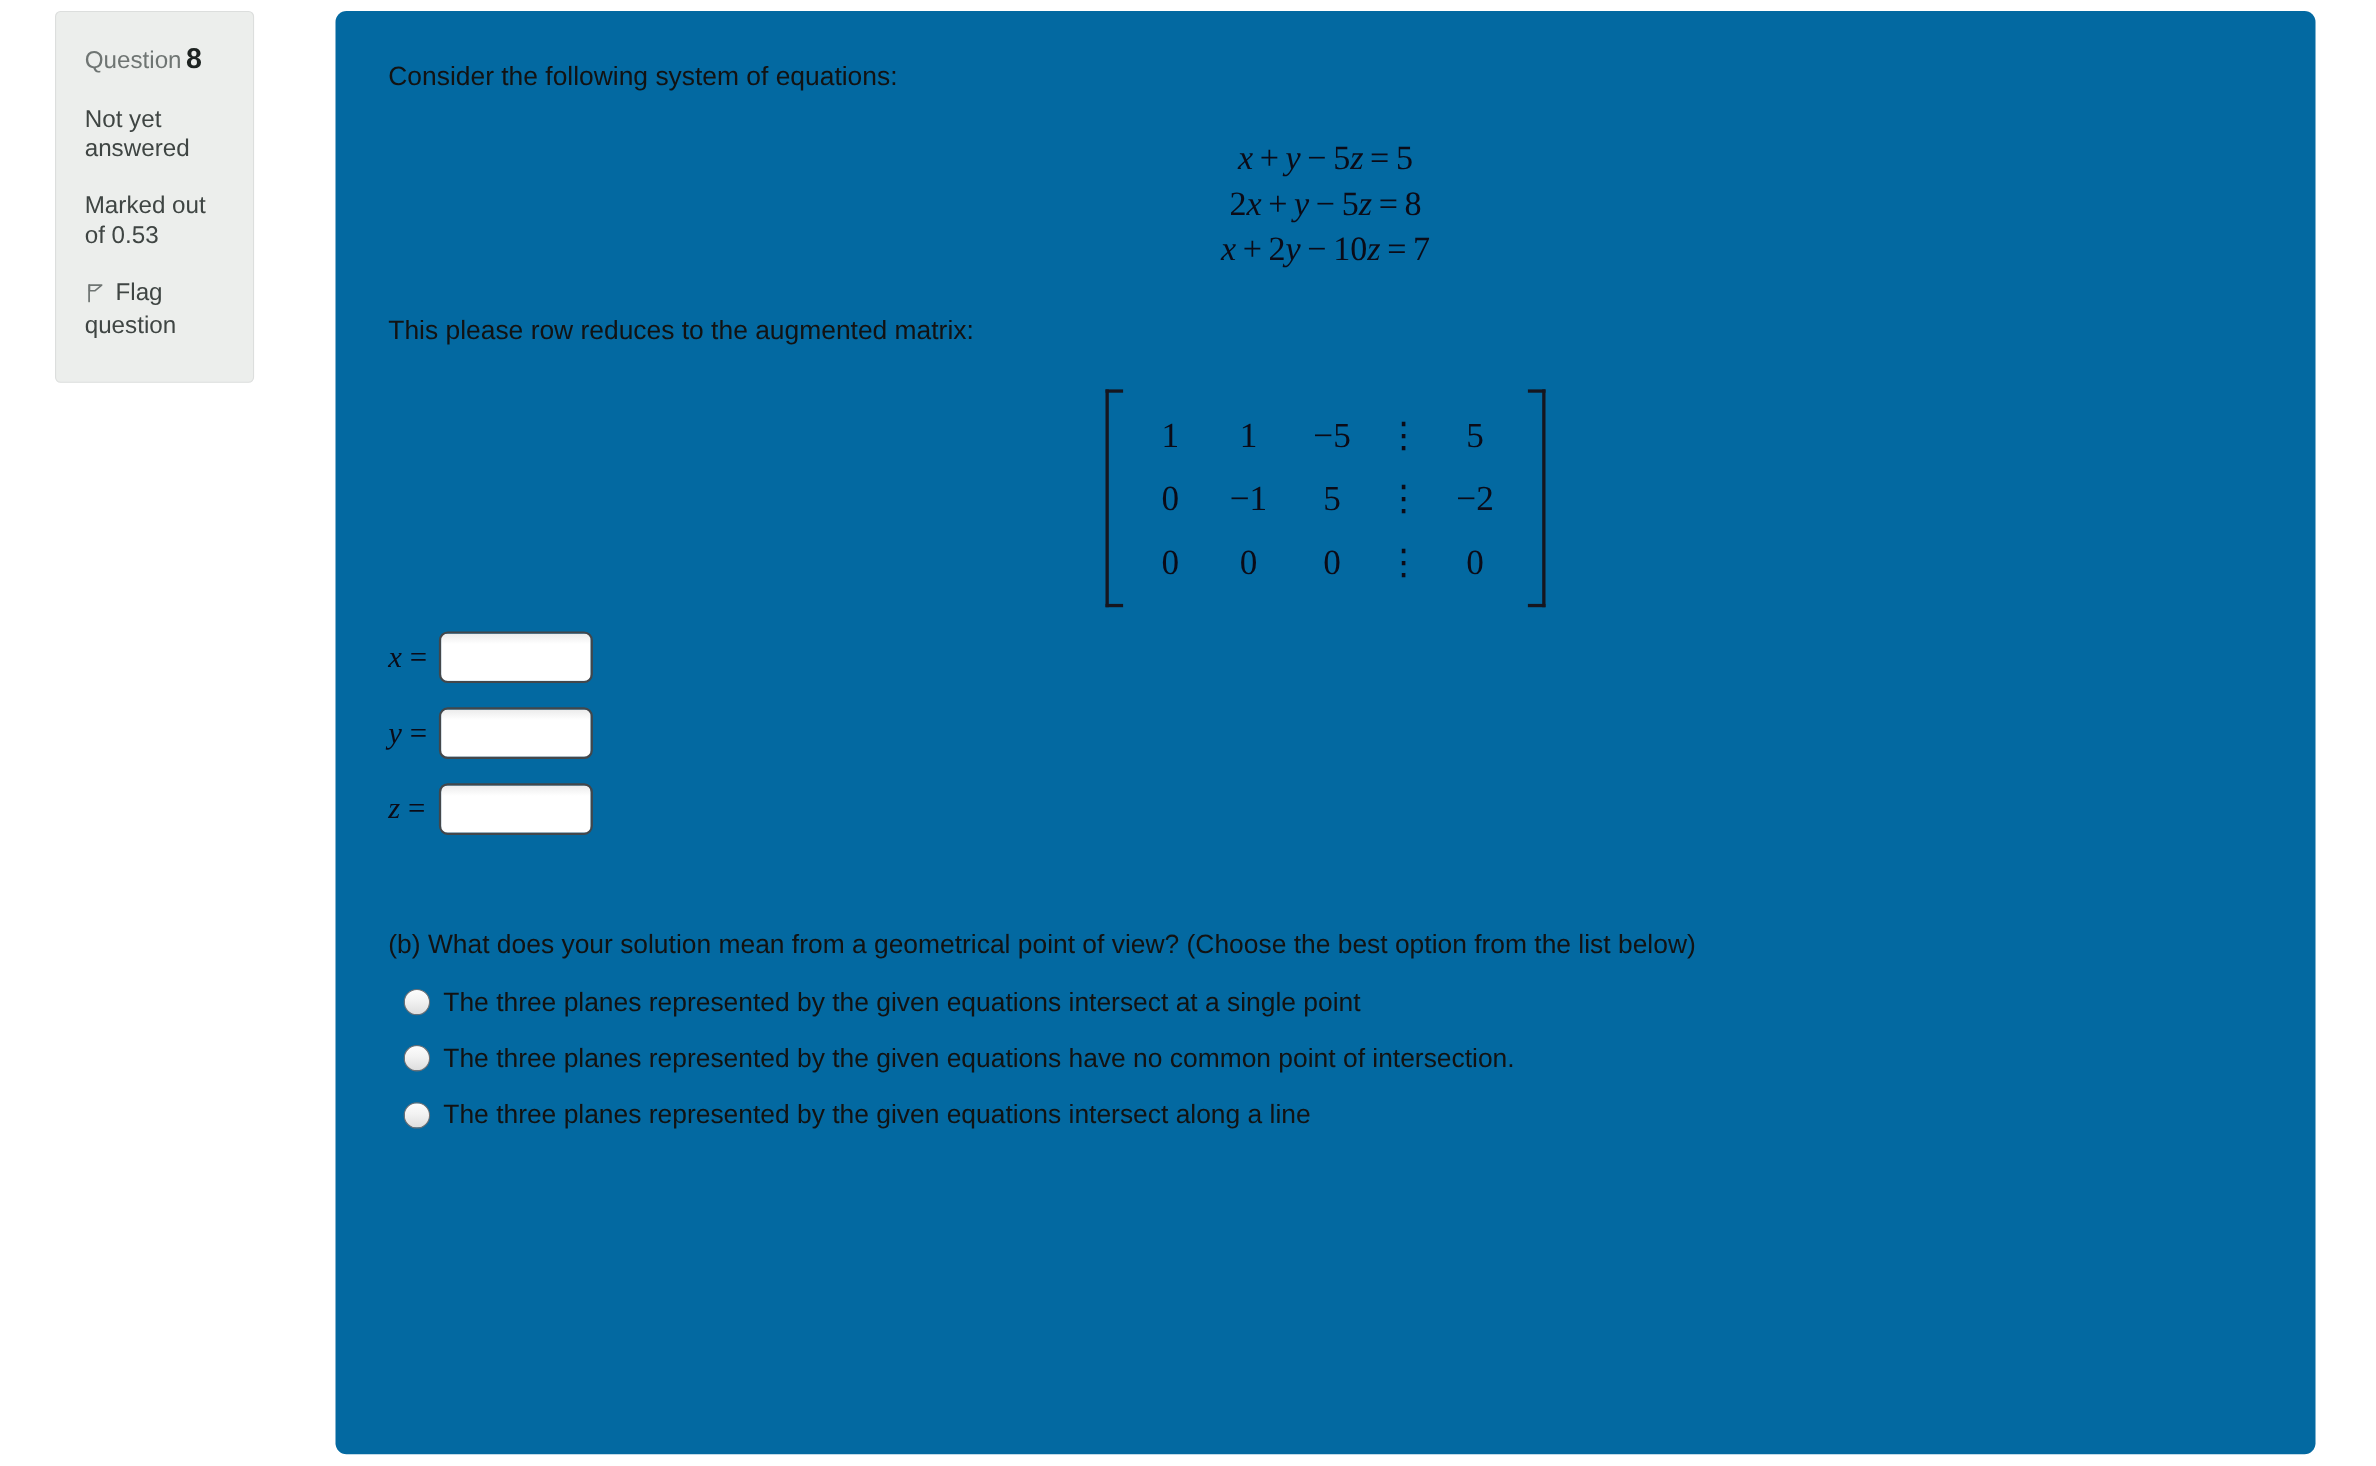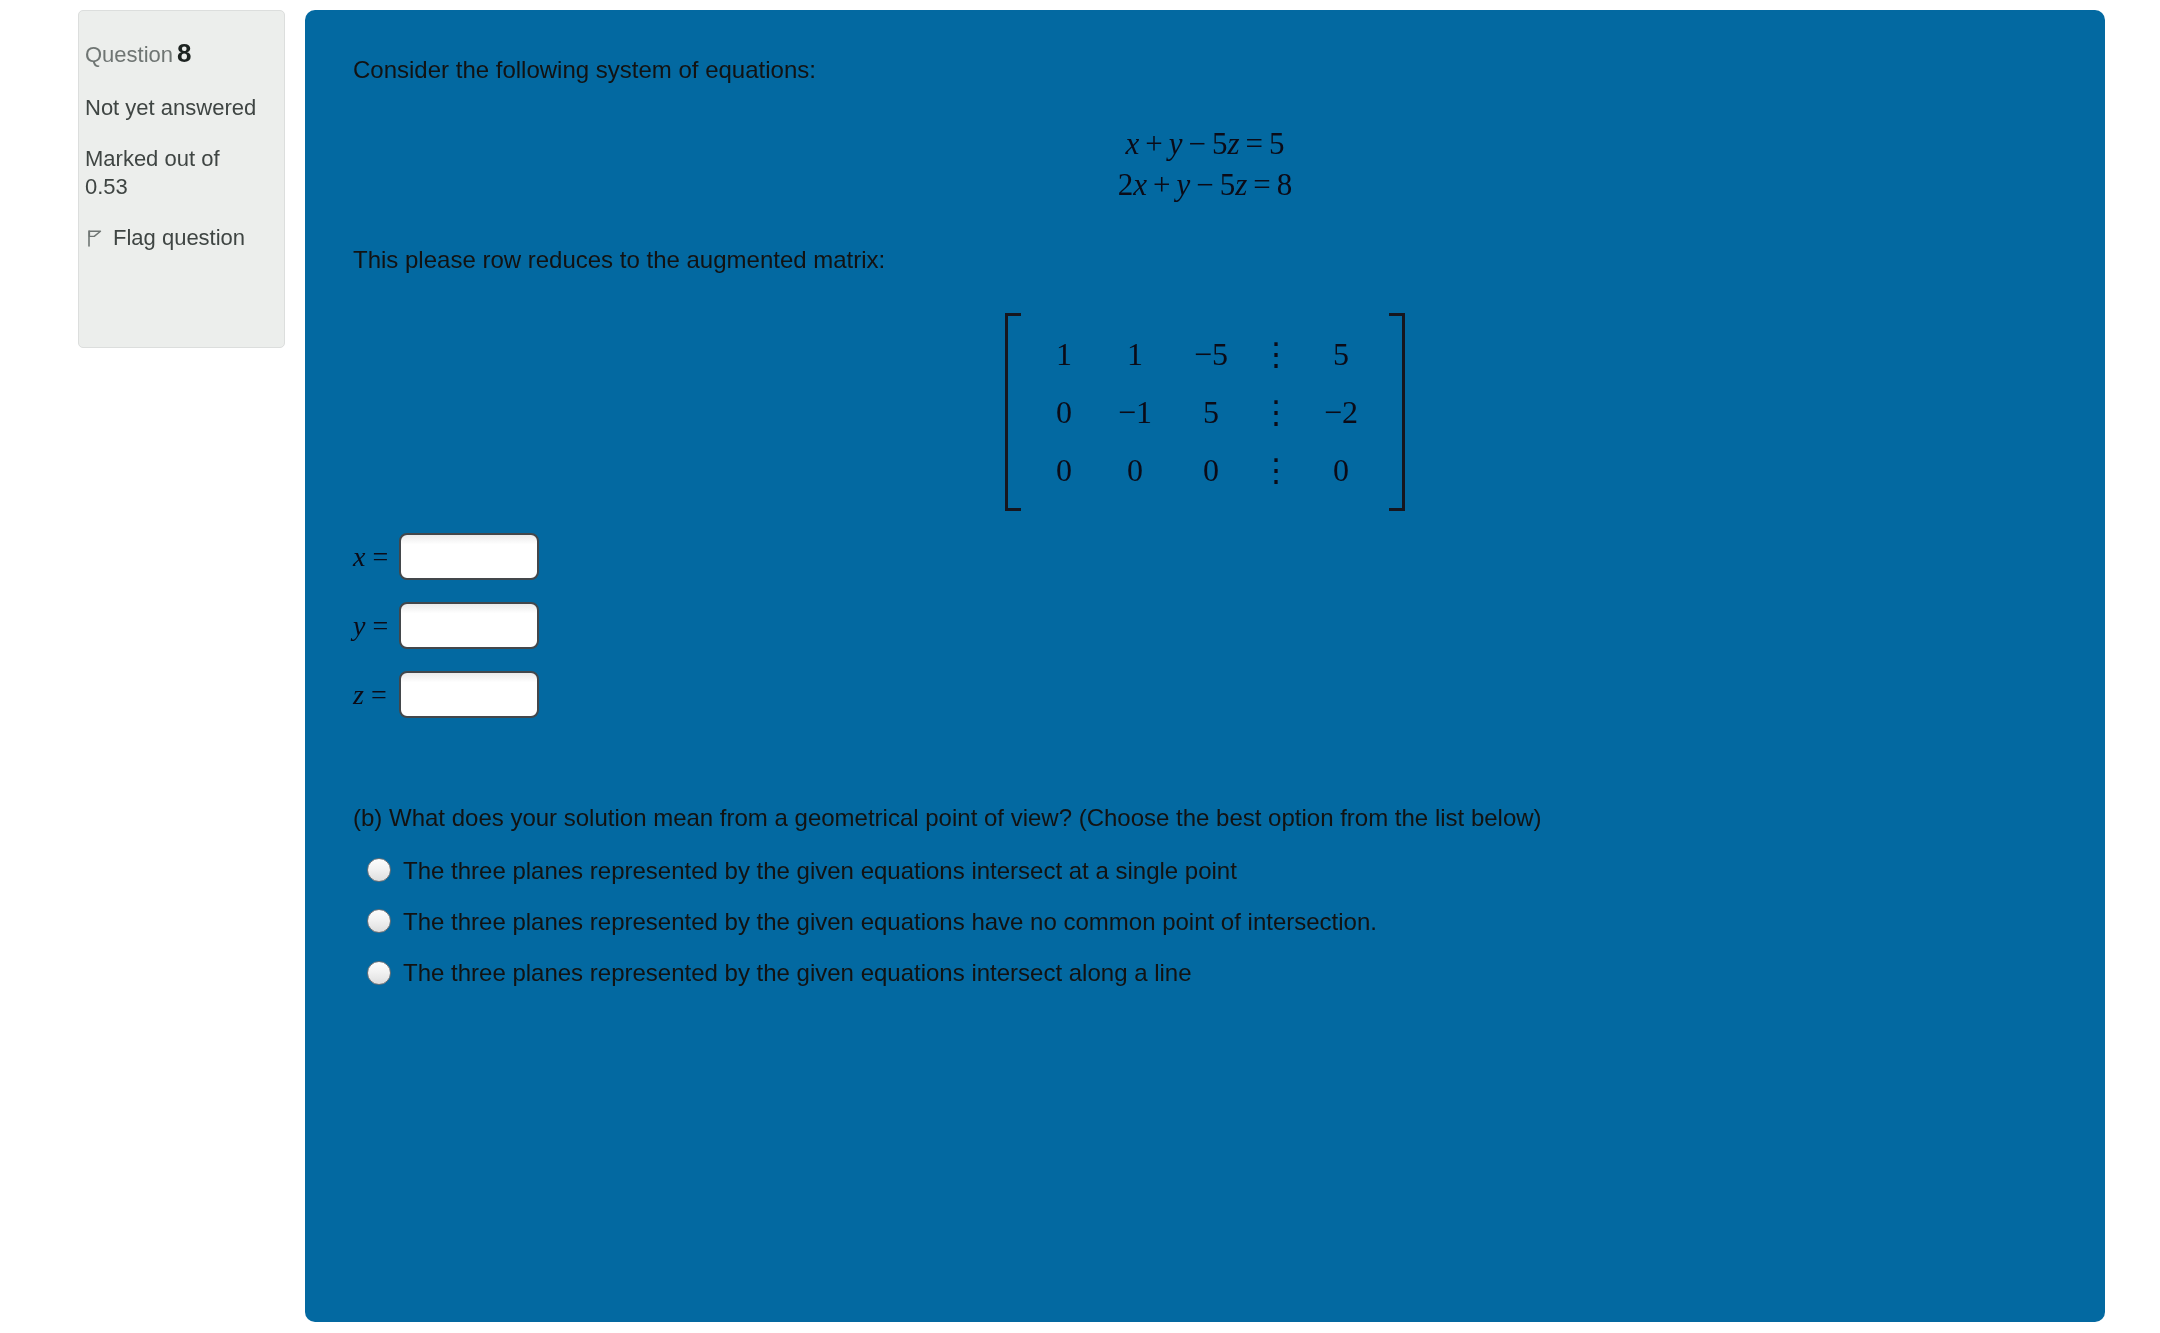--- a/index.html
+++ b/index.html
@@ -13,28 +13,27 @@
     position: relative;
     font-family: "Liberation Sans", sans-serif;
     -webkit-font-smoothing: antialiased;
   }
 
   
   #question-info-box {
     position: absolute;
     left: 50px;
     top: 10px;
-    width: 207px;
+    width: 181px;
     min-height: 338px;
     box-sizing: border-box;
     background: #eceeec;
     border: 1px solid #dcdedd;
     border-radius: 5px;
-    padding: 26px 22px 24px 6px;
-    margin-left: 28px;
+    padding: 26px 22px 24px 26px;
   }
   .qinfo-line {
     font-size: 22px;
     line-height: 1.25;
     color: #3f4543;
     margin-bottom: 24px;
   }
   .qinfo-line:last-child { margin-bottom: 0; }
   #question-number-label {
     color: #6f7573;
@@ -222,20 +221,21 @@
   </a>
 </div>
 
 <div id="question-content-panel">
 
   <p id="intro-text" class="body-text">Consider the following system of equations:</p>
 
   <div id="equation-system">
       <span class="equation-line"><span class="v">x</span><span class="o">+</span><span class="v">y</span><span class="o">−</span><span class="n">5</span><span class="v">z</span><span class="o">=</span><span class="n">5</span></span>
       <span class="equation-line"><span class="n">2</span><span class="v">x</span><span class="o">+</span><span class="v">y</span><span class="o">−</span><span class="n">5</span><span class="v">z</span><span class="o">=</span><span class="n">8</span></span>
+      <span class="equation-line"><span class="v">x</span><span class="o">+</span><span class="n">2</span><span class="v">y</span><span class="o">−</span><span class="n">10</span><span class="v">z</span><span class="o">=</span><span class="n">7</span></span>
     </div>
 
   <p id="reduces-text" class="body-text">This please row reduces to the augmented matrix:</p>
 
   <div id="augmented-matrix-wrap">
     <div id="augmented-matrix">
       <div class="mbracket left"></div>
       <div id="matrix-grid">
           <div class="cell">1</div>
           <div class="cell">1</div>

